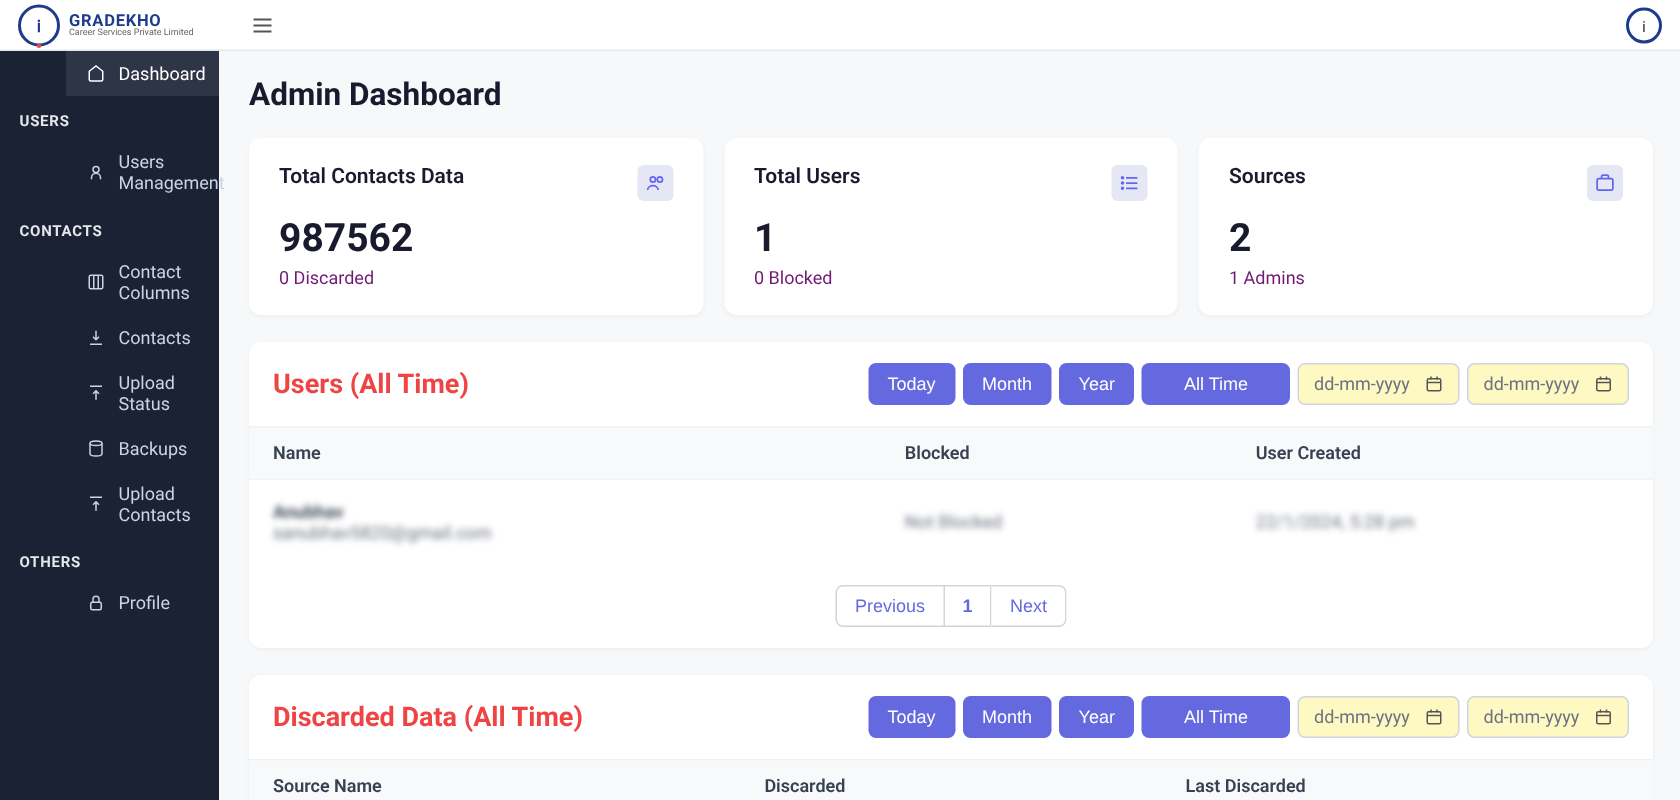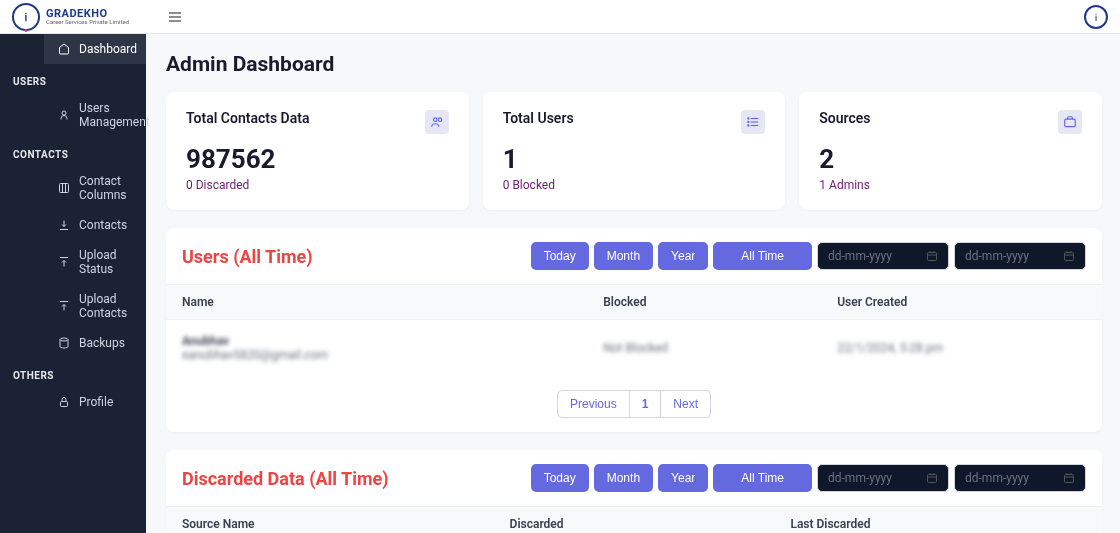--- a/index.html
+++ b/index.html
@@ -34,21 +34,21 @@
     .card-icon { width: 24px; height: 24px; background: #e6e7f5; border-radius: 4px; display: flex; align-items: center; justify-content: center; color: #6366f1; }
     .card-value { font-size: 26px; font-weight: 700; margin-bottom: 4px; }
     .card-sub { font-size: 12px; color: #701a75; }
     
     .panel { background: #fff; border-radius: 8px; margin-bottom: 18px; box-shadow: 0 1px 3px rgba(0,0,0,0.04); }
     .panel-header { display: flex; justify-content: space-between; align-items: center; padding: 14px 16px; gap: 12px; flex-wrap: wrap; }
     .panel-title { font-size: 18px; font-weight: 700; color: #ef4444; }
     .controls { display: flex; gap: 5px; align-items: center; flex-wrap: wrap; }
     .btn { border: none; border-radius: 5px; padding: 7px 13px; font-size: 12px; font-weight: 500; cursor: pointer; background: #6569df; color: #fff; }
     .btn.wide { padding: 7px 28px; text-align: right; }
-    .date-input { border: 1px solid #d1d5db; border-radius: 5px; padding: 6px 10px; font-size: 12px; color: #6b7280; width: 132px; background: #0f172a; display: flex; align-items: center; justify-content: space-between; gap: 6px; }
+    .date-input { border: 1px solid #d1d5db; border-radius: 5px; padding: 6px 10px; font-size: 12px; color: #6b7280; width: 108px; background: #fef9c3; display: flex; align-items: center; justify-content: space-between; gap: 6px; }
     .date-input svg { flex-shrink: 0; }
     
     .table { width: 100%; border-collapse: collapse; }
     .table thead th { text-align: left; font-size: 12px; font-weight: 600; padding: 10px 16px; background: #f8f9fb; color: #374151; border-top: 1px solid #eef0f3; }
     .table tbody td { padding: 14px 16px; font-size: 12px; color: #6b7280; border-top: 1px solid #f1f3f5; filter: blur(2px); }
     
     .pagination { display: flex; justify-content: center; padding: 14px; gap: 0; }
     .page-btn { border: 1px solid #d1d5db; background: #fff; padding: 6px 12px; font-size: 12px; cursor: pointer; color: #6569df; }
     .page-btn:first-child { border-radius: 5px 0 0 5px; }
     .page-btn:last-child { border-radius: 0 5px 5px 0; }
@@ -121,33 +121,33 @@
       <span class="nav-icon">
           <svg width="12" height="12" viewBox="0 0 24 24" fill="none" stroke="currentColor" stroke-width="2">
             <path d="M12 21V9m-4 4l4-4 4 4M4 3h16"></path>
           </svg>
         </span>
       <span>Upload Status</span>
     </div>
     <div class="nav-item">
       <span class="nav-icon">
           <svg width="12" height="12" viewBox="0 0 24 24" fill="none" stroke="currentColor" stroke-width="2">
-            <path d="M12 21V9m-4 4l4-4 4 4M4 3h16"></path>
-          </svg>
-        </span>
-      <span>Upload Contacts</span>
-    </div>
-    <div class="nav-item">
-      <span class="nav-icon">
-          <svg width="12" height="12" viewBox="0 0 24 24" fill="none" stroke="currentColor" stroke-width="2">
             <ellipse cx="12" cy="5" rx="8" ry="3"></ellipse>
             <path d="M4 5v14c0 1.7 3.6 3 8 3s8-1.3 8-3V5"></path>
           </svg>
         </span>
       <span>Backups</span>
+    </div>
+    <div class="nav-item">
+      <span class="nav-icon">
+          <svg width="12" height="12" viewBox="0 0 24 24" fill="none" stroke="currentColor" stroke-width="2">
+            <path d="M12 21V9m-4 4l4-4 4 4M4 3h16"></path>
+          </svg>
+        </span>
+      <span>Upload Contacts</span>
     </div>
     <div class="nav-section">OTHERS</div>
     <div class="nav-item">
       <span class="nav-icon">
           <svg width="12" height="12" viewBox="0 0 24 24" fill="none" stroke="currentColor" stroke-width="2">
             <rect x="5" y="11" width="14" height="10" rx="2"></rect>
             <path d="M8 11V7a4 4 0 0 1 8 0v4"></path>
           </svg>
         </span>
       <span>Profile</span>

